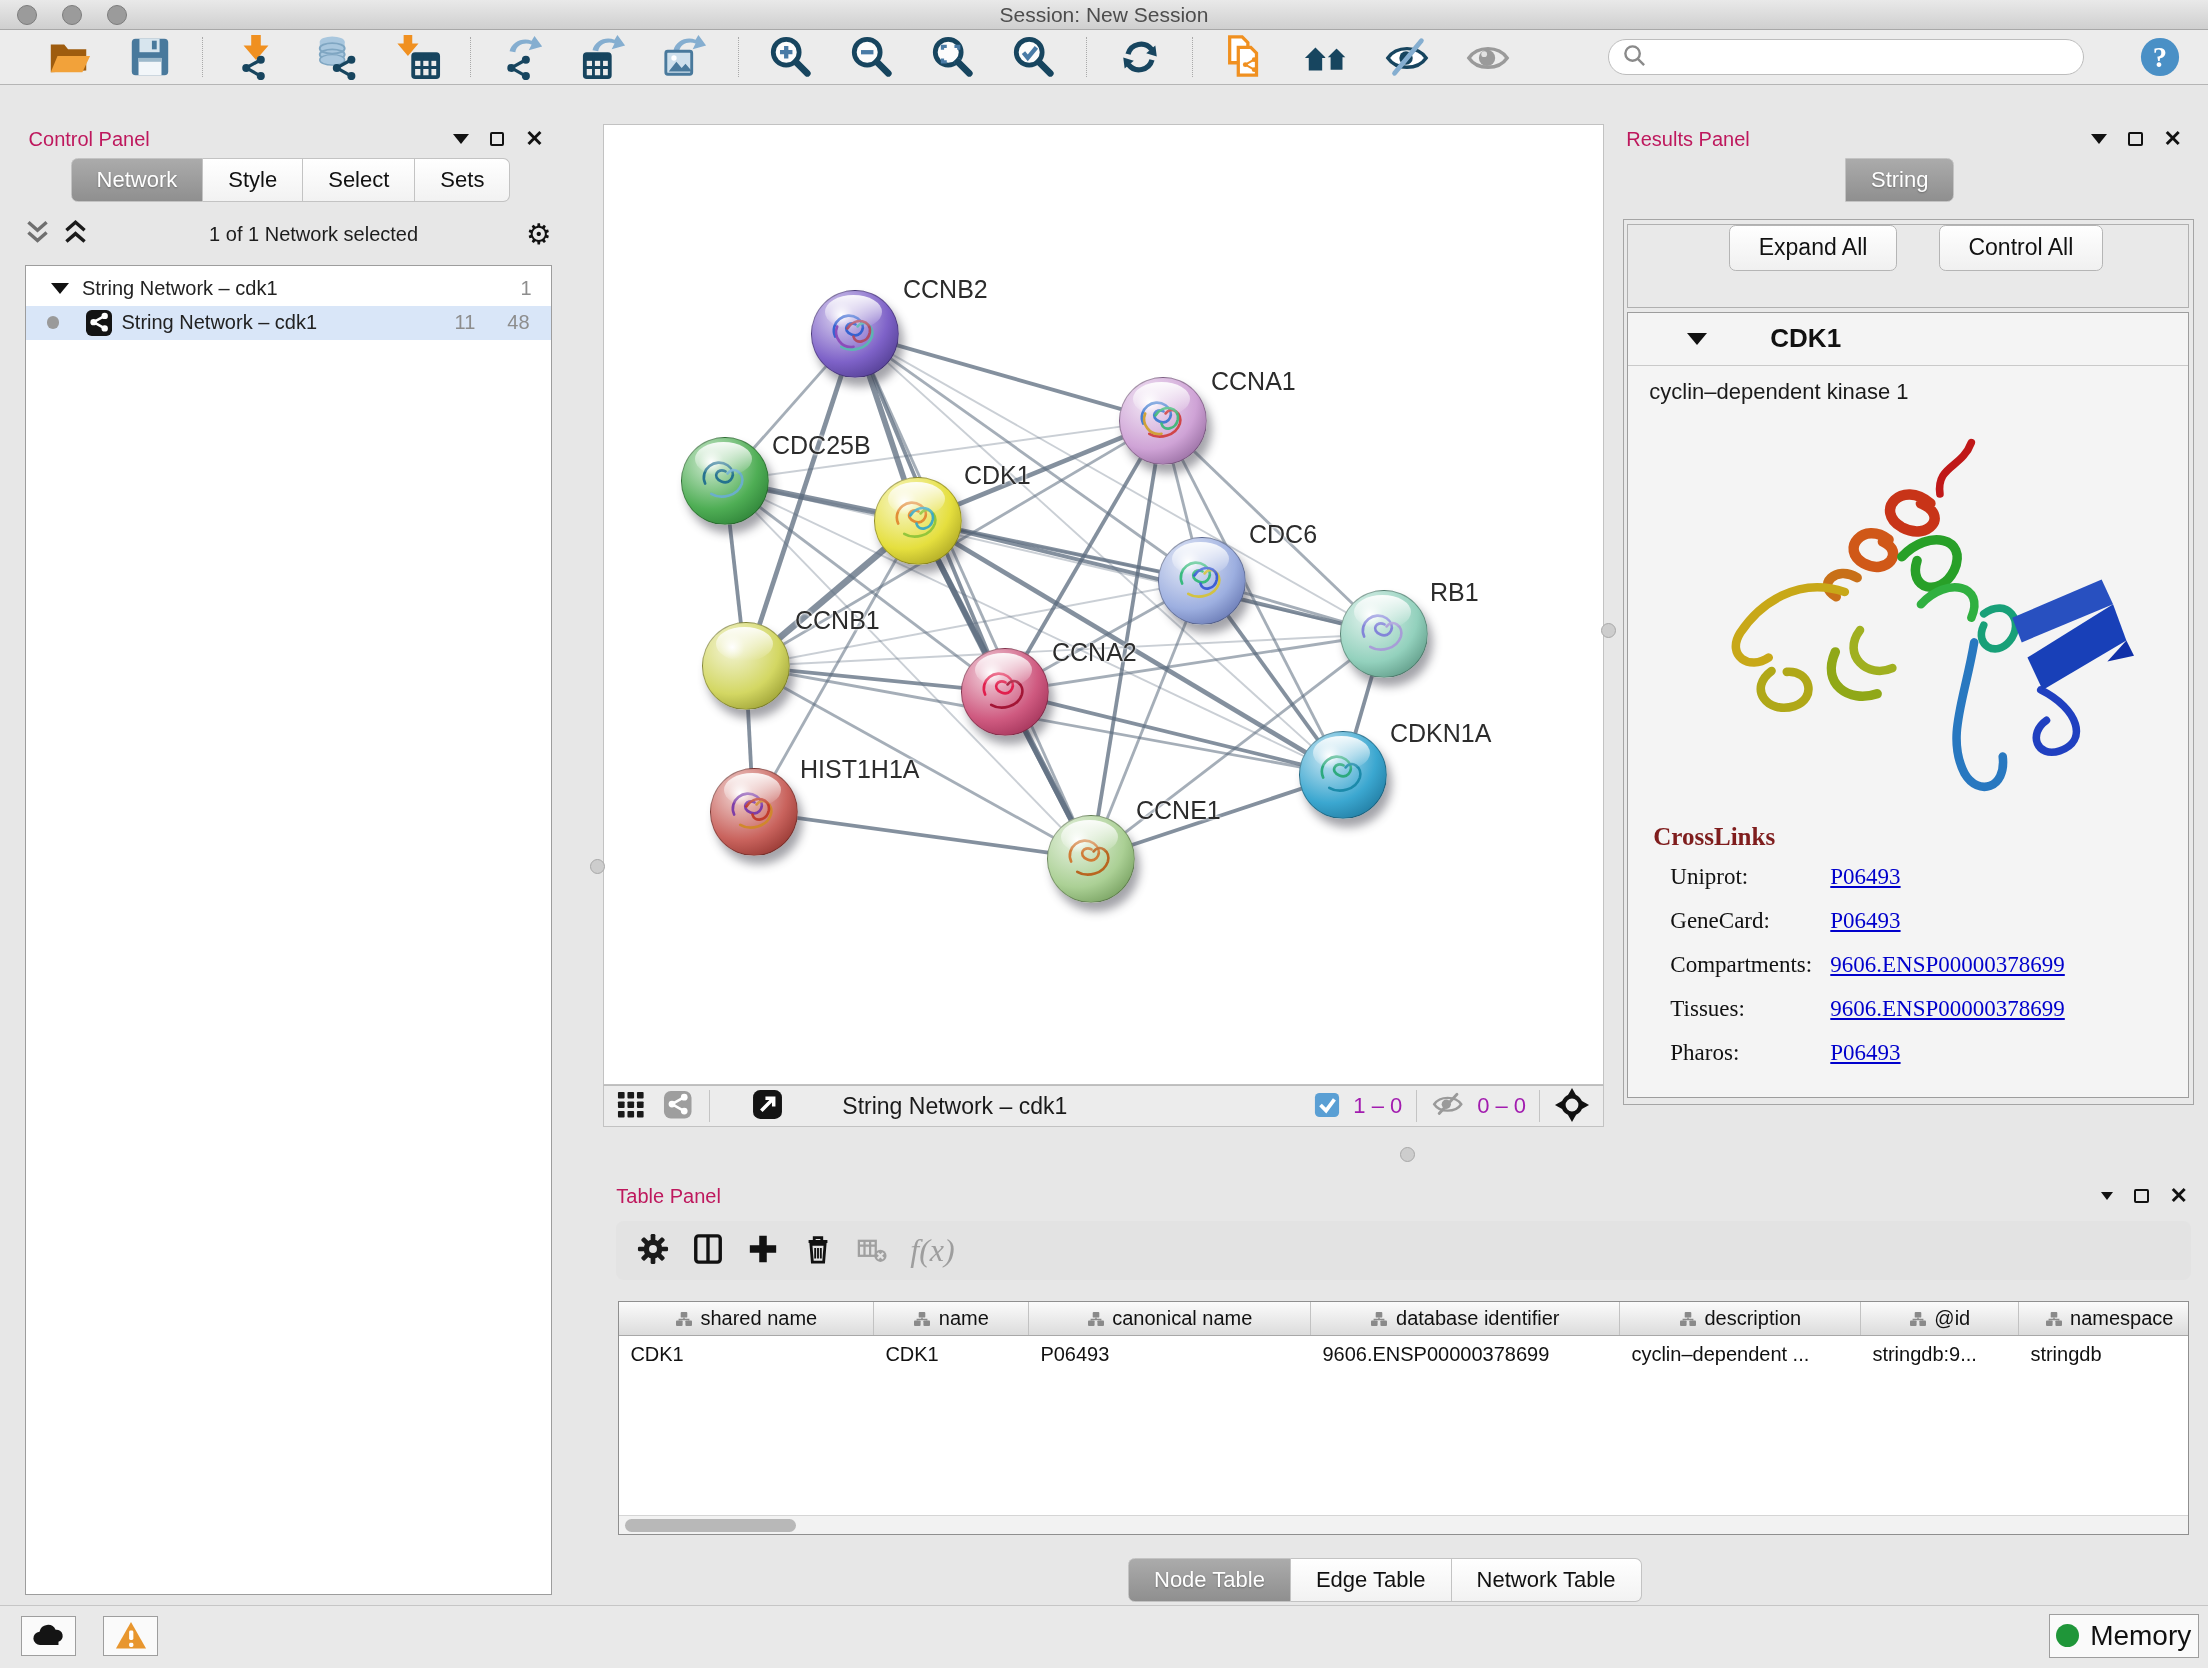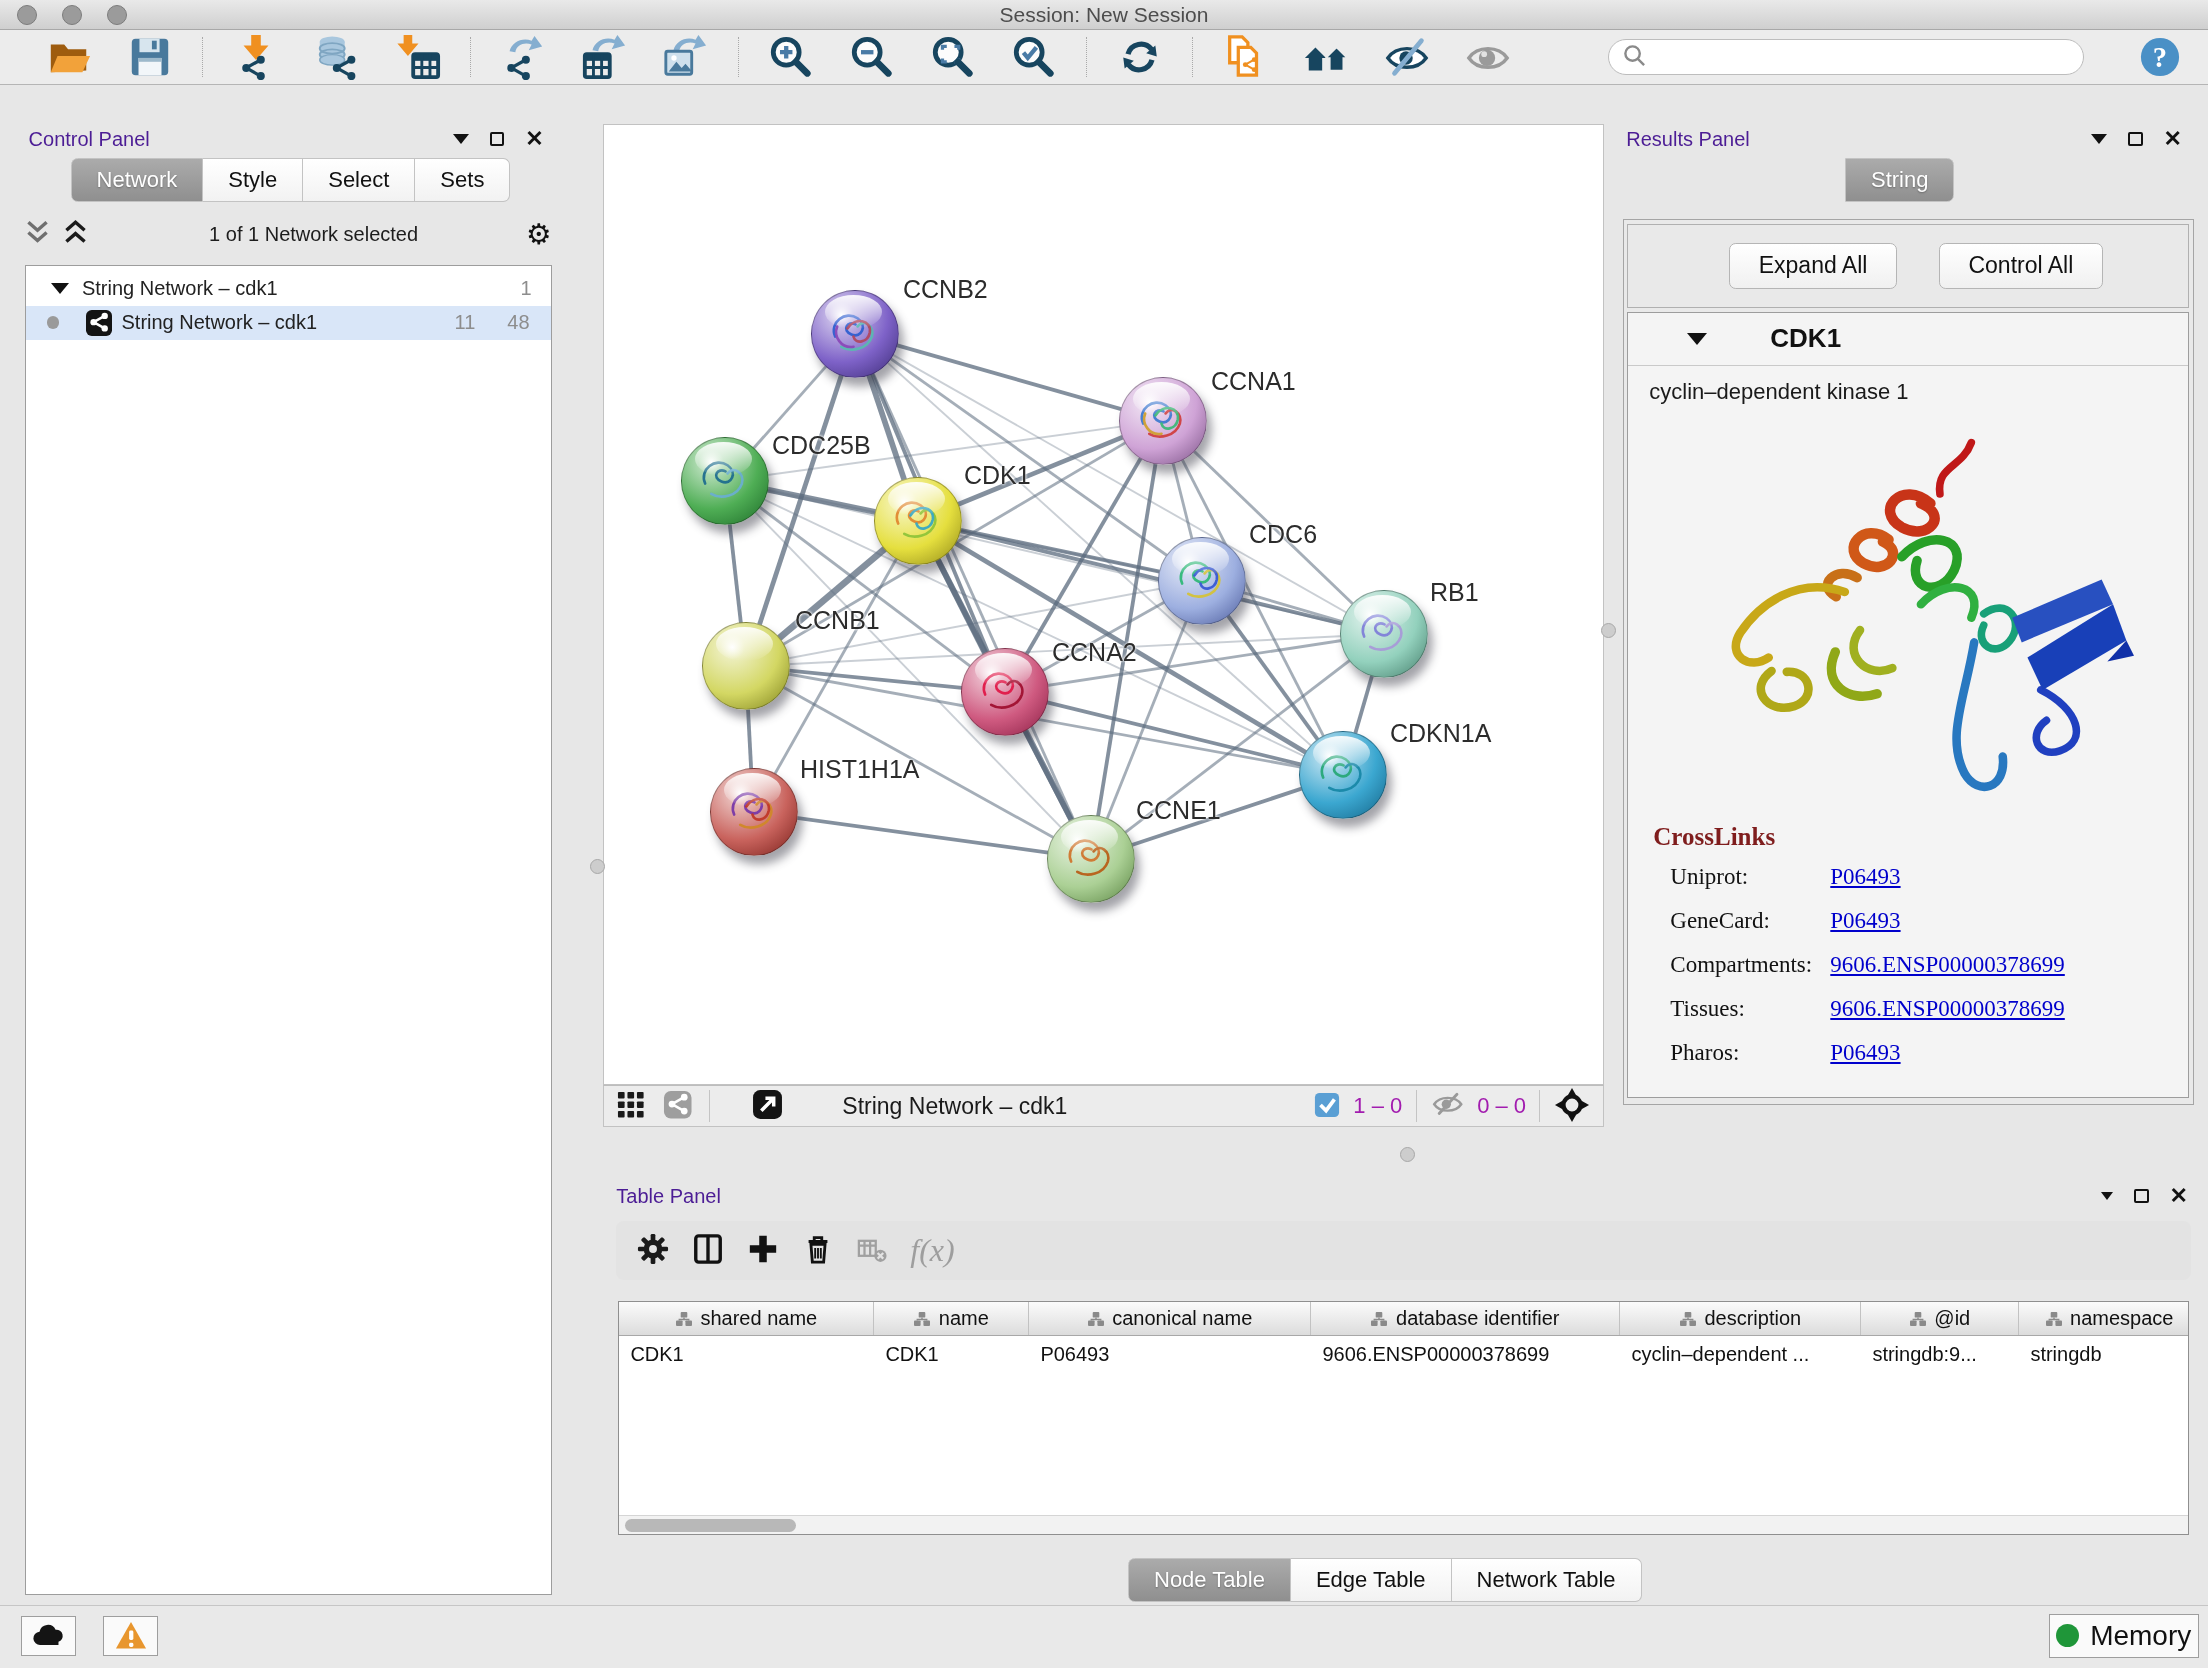--- a/index.html
+++ b/index.html
@@ -20,21 +20,21 @@
   .tb-items { display:flex; align-items:center; gap:35px; }
   .tb-btn { width:46px; height:46px; display:flex; align-items:center; justify-content:center; }
   .tb-sep { width:0; height:40px; border-left:1.9px dotted #a9a9a9; margin:0 -5.7px; }
   .tb-search { margin-left:auto; margin-right:53px; width:476px; height:36px; background:#fff;
     border:1px solid #bdbdbd; border-radius:19px; display:flex; align-items:center; padding-left:13.3px; }
   .tb-search input { border:none; outline:none; font-size:19px; width:409px; background:transparent; }
   .tb-help { margin-right:25px; }
 
   
   .panel-head { display:flex; align-items:center; height:34px; }
-  .panel-title { font-size:20px; color:#4c1d95; }
+  .panel-title { font-size:20px; color:#be185d; }
   .win-icons { margin-left:auto; display:flex; align-items:center; gap:21px; }
   .ic-min { width:0; height:0; border-left:8.6px solid transparent; border-right:8.6px solid transparent; border-top:10.5px solid #111; }
   .ic-float { width:14.3px; height:14.3px; border:2.4px solid #111; border-radius:1.9px; }
   .ic-close { font-size:22px; font-weight:bold; color:#111; line-height:1; }
 
   .tabs { display:flex; }
   .tab { height:44px; display:flex; align-items:center; justify-content:center; padding:0 25px;
     background:linear-gradient(#ffffff,#f2f2f2); border:1px solid #c3c3c3; border-left:none;
     font-size:22px; color:#111; }
   .tab:first-child { border-left:1px solid #c3c3c3; border-radius:6.7px 0 0 6.7px; }
@@ -76,21 +76,21 @@
   .nt-count { font-size:22px; color:#a21caf; }
   .nt-right { margin-left:auto; display:flex; align-items:center; gap:13.3px; }
 
   .split-dot { position:absolute; width:15px; height:15px; border-radius:50%; background:#cdcdcd; border:1px solid #a8a8a8; }
 
   
   .results-panel { position:absolute; left:1613px; top:122px; width:590px; height:999px; }
   .results-panel .panel-head { padding:0 21px 0 13.3px; }
   .rp-tab { position:absolute; left:232px; top:36px; }
   .rp-outer { position:absolute; left:9.5px; top:97px; width:571px; height:886px; background:#e9e9e9; border:1.4px solid #a5a5a5; padding:3.8px; }
-  .rp-btnbox { height:84px; border:1.4px solid #b0b0b0; display:flex; align-items:center; justify-content:center; gap:42px;padding-left:16px; }
+  .rp-btnbox { height:84px; border:1.4px solid #b0b0b0; display:flex; align-items:flex-start; justify-content:center; gap:42px;padding-left:16px; }
   .rp-btn { background:linear-gradient(#ffffff,#f0f0f0); border:1px solid #b5b5b5; border-radius:6.7px;
     font-size:23px; padding:8.6px 28.5px; color:#111; }
   .rp-card { margin-top:3.8px; height:786px; background:#f4f4f4; border:1.4px solid #9d9d9d; position:relative; }
   .rp-card-head { height:53px; display:flex; align-items:center; border-bottom:1px solid #c9c9c9; }
   .rp-card-head .tri { width:0; height:0; border-left:10.5px solid transparent; border-right:10.5px solid transparent;
     border-top:12.4px solid #111; margin:0 63px 0 59px; }
   .rp-name { font-size:26px; font-weight:bold; color:#111; }
   .rp-desc { padding:13.3px 0 0 21px; font-size:22px; color:#1a1a1a; }
   .rp-structure { position:absolute; left:53px; top:103px; }
   .rp-cross { position:absolute; left:25px; top:510px; font-family:"Liberation Serif", serif; }

